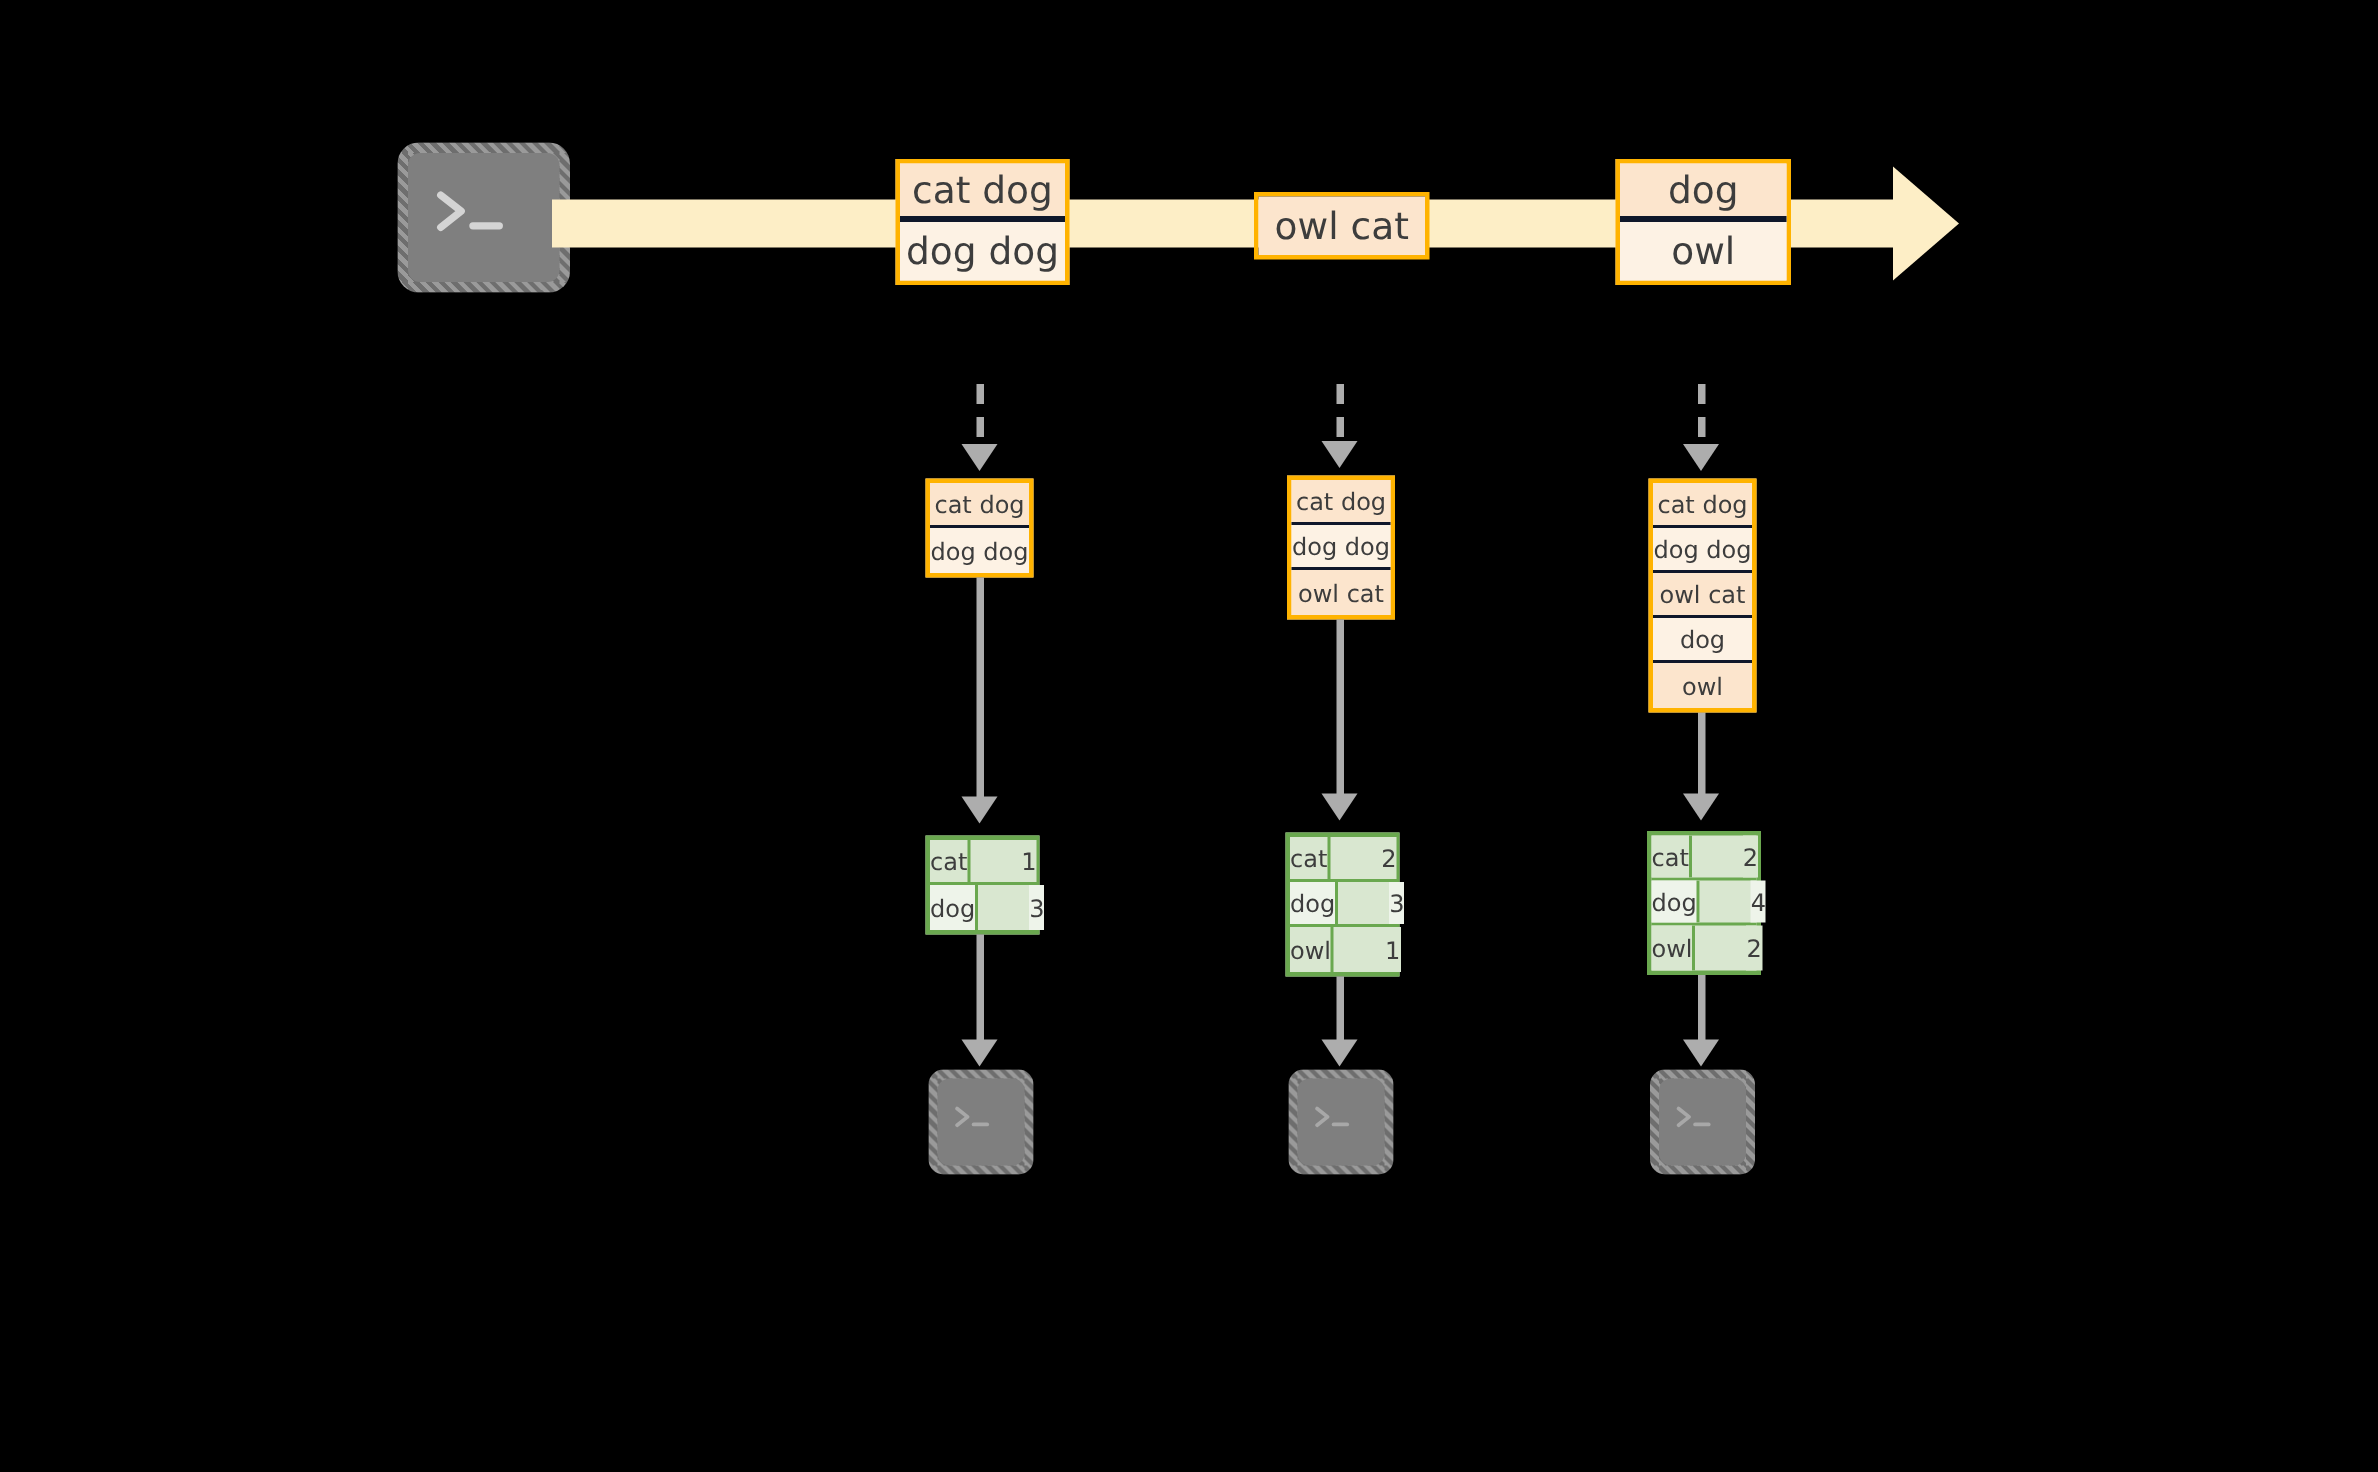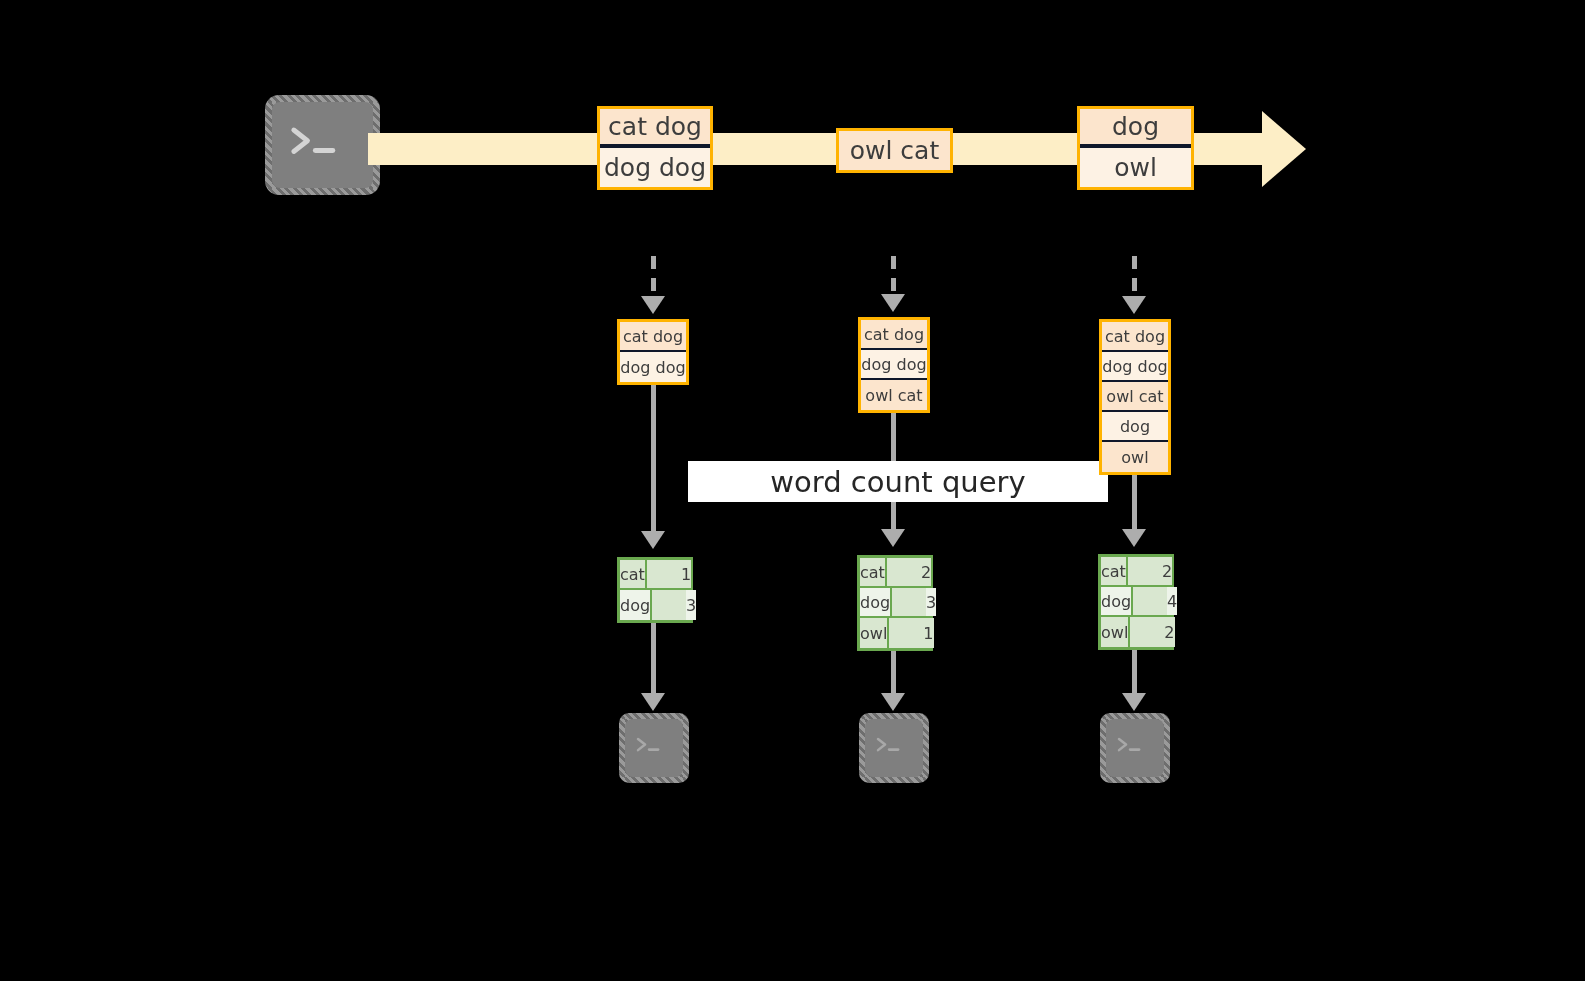--- a/index.html
+++ b/index.html
@@ -200,15 +200,14 @@
   <div class="vhead" style="left:1122px;top:693px;"></div>
 
   <div class="console small" style="left:1100px;top:713px;width:70px;height:70px;">
     <div class="inner"></div>
     <svg viewBox="0 0 60 34">
       <path d="M8 6 L22 17 L8 28" fill="none" stroke="#a8a8a8" stroke-width="5" stroke-linecap="round" stroke-linejoin="round"></path>
       <path d="M30 27 L48 27" fill="none" stroke="#a8a8a8" stroke-width="5" stroke-linecap="round"></path>
     </svg>
   </div>
 
-  <div class="qlabel" style="left:688px;top:461px;width:420px;height:41px;font-size:29px;z-index:2;">word count query</div>
 
 </div>
 
 </body></html>

